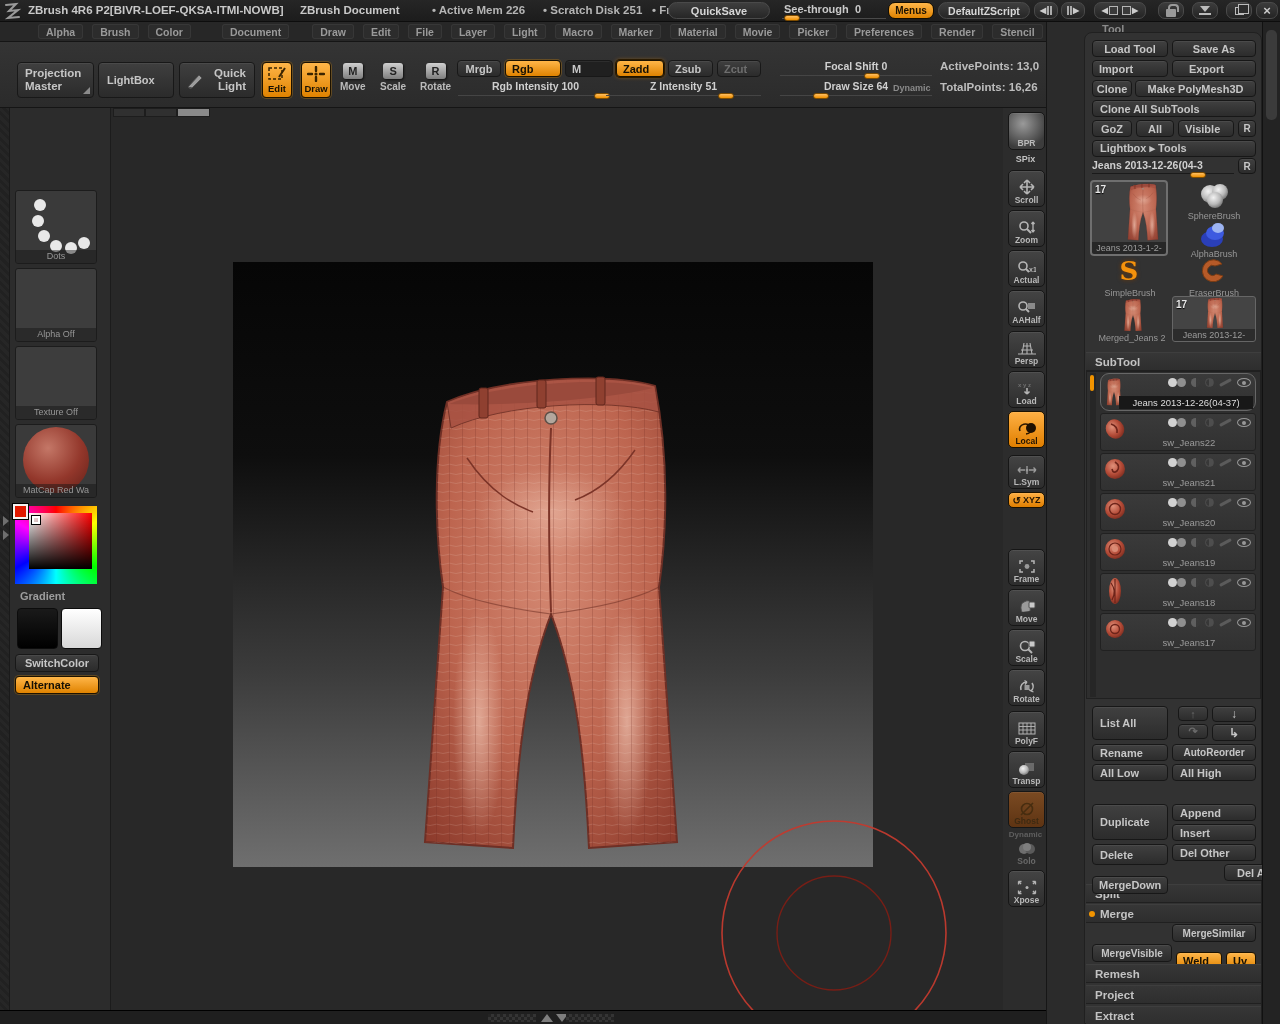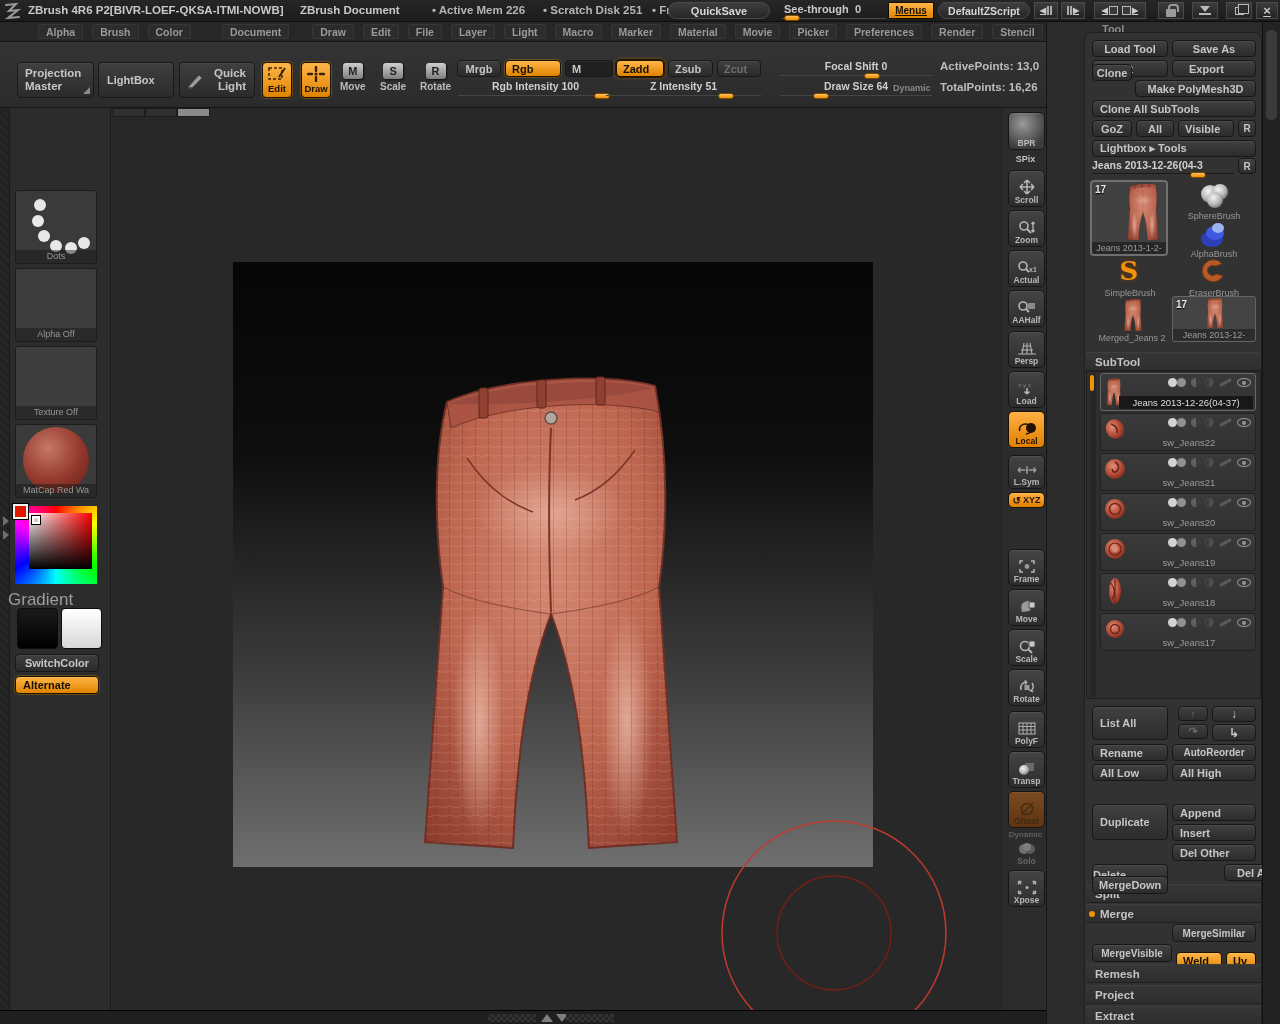--- a/index.html
+++ b/index.html
@@ -7,21 +7,21 @@
   body { font-family:"Liberation Sans", sans-serif; }
   #app { position:relative; width:1280px; height:1024px; background:#2c2c2c; overflow:hidden;
          font-family:"Liberation Sans", sans-serif; }
   .abs { position:absolute; }
 
   
   #titlebar { position:absolute; left:0; top:0; width:1280px; height:22px; background:linear-gradient(#262626,#1c1c1c); border-bottom:1px solid #0d0d0d; }
   .tb-text { position:absolute; top:4px; font-size:11.5px; font-weight:bold; color:#c9c9c9; white-space:nowrap; }
   .tb-dim { color:#b5b5b5; }
   .pillbtn { position:absolute; top:2px; height:17px; border-radius:9px; background:linear-gradient(#3e3e3e,#262626); border:1px solid #4a4a4a; color:#d6d6d6; font-size:11px; font-weight:bold; display:flex; align-items:center; justify-content:center; }
-  .sqbtn { position:absolute; top:2px; height:17px; border-radius:0; background:linear-gradient(#3c3c3c,#242424); border:1px solid #4a4a4a; color:#cccccc; font-size:10px; font-weight:bold; display:flex; align-items:center; justify-content:center; gap:1px;text-decoration:underline; }
+  .sqbtn { position:absolute; top:2px; height:17px; border-radius:7px; background:linear-gradient(#3c3c3c,#242424); border:1px solid #4a4a4a; color:#cccccc; font-size:10px; font-weight:bold; display:flex; align-items:center; justify-content:center; gap:1px; }
   .orangebtn { background:linear-gradient(#ffb649,#e08300) !important; color:#1b1100 !important; border:1px solid #130d00 !important; }
 
   
   #menubar { position:absolute; left:0; top:22px; width:1046px; height:20px; background:#272727; border-bottom:1px solid #151515; display:flex; align-items:center; padding-left:38px; gap:9px; }
   .menu-btn { height:15px; padding:0 7px; font-size:10.5px; font-weight:bold; color:#9a9a9a; background:rgba(255,255,255,0.025); border:1px solid rgba(255,255,255,0.06); border-radius:3px; display:flex; align-items:center; }
 
   
   #shelf { position:absolute; left:0; top:42px; width:1046px; height:66px; background:linear-gradient(#343434,#2b2b2b); border-bottom:1px solid #151515; }
   .btn { background:linear-gradient(#3f3f3f,#2b2b2b); border:1px solid #181818; border-radius:4px; color:#c6c6c6; font-weight:bold; font-size:11px; display:flex; align-items:center; justify-content:center; box-shadow:inset 0 1px 0 rgba(255,255,255,.06); }
   .btn.dim { color:#6e6e6e; }
@@ -58,21 +58,21 @@
   .tbtn { position:absolute; background:linear-gradient(#404040,#2c2c2c); border:1px solid #171717; border-radius:4px; color:#c6c6c6; font-weight:bold; font-size:11px; display:flex; align-items:center; justify-content:center; box-shadow:inset 0 1px 0 rgba(255,255,255,.06); white-space:nowrap; overflow:hidden; }
   .tbtn.small { font-size:10px; }
   .tbtn.orange { background:linear-gradient(#ffb649,#e08300); color:#161004; border-color:#1c1200;margin-top:8px; }
   .tbtn.dim { color:#6a6a6a; }
   .secbar { position:absolute; left:1086px; width:175px; height:19px; background:linear-gradient(#363636,#2e2e2e); border-top:1px solid #3e3e3e; border-bottom:1px solid #202020; color:#c3c3c3; font-size:11.5px; font-weight:bold; display:flex; align-items:center; padding-left:9px; gap:5px; }
   .tlabel { position:absolute; font-size:9px; color:#979797; text-align:center; white-space:nowrap; overflow:hidden; }
   .badge { position:absolute; left:3px; top:2px; color:#e8e8e8; font-size:10px; font-weight:bold; text-shadow:0 1px 1px #000; }
 
   
   .strow { position:absolute; left:1100px; width:156px; height:38px; background:linear-gradient(#3a3a3a,#313131); border:1px solid #212121; border-radius:3px; }
-  .strow.sel { border-color:#676767; }
+  .strow.sel { border-color:#676767;border-radius:9px; }
   .strow .stl { position:absolute; left:24px; right:2px; bottom:1px; height:13px; font-size:9.5px; color:#9a9a9a; text-align:center; line-height:13px; white-space:nowrap; overflow:hidden; }
   .strow.sel .stl { background:#181818; color:#dddddd; left:18px; }
   .sticons { position:absolute; right:4px; top:4px; display:flex; align-items:center; gap:5px; }
   .ic-c1 { width:9px; height:9px; border-radius:50%; background:#d2d2d2; }
   .ic-c2 { width:9px; height:9px; border-radius:50%; background:#8f8f8f; margin-left:-5px; }
   .ic-half { width:9px; height:9px; border-radius:50%; background:linear-gradient(90deg,#808080 50%,#3c3c3c 50%); opacity:.55; }
   .ic-half2 { width:9px; height:9px; border-radius:50%; border:1px solid #6a6a6a; background:linear-gradient(90deg,transparent 50%,#6a6a6a 50%); opacity:.45; }
   .ic-brush { width:13px; height:3px; background:#7d7d7d; border-radius:2px; transform:rotate(-28deg); opacity:.5; }
   .ic-eye { width:14px; height:9px; border:1.5px solid #a8a8a8; border-radius:50%; position:relative; opacity:.85; }
   .ic-eye::after { content:""; position:absolute; left:4px; top:1.5px; width:4px; height:4px; border-radius:50%; background:#a8a8a8; }
@@ -316,21 +316,21 @@
       <div class="tl">MatCap Red Wa</div>
     </div>
 
     <div class="abs" style="left:15px;top:398px;width:82px;height:78px">
       <div class="abs" style="inset:0;background:conic-gradient(from 0deg, #ff0000,#ffff00,#00ff00,#00ffff,#0000ff,#ff00ff,#ff0000)"></div>
       <div class="abs" style="left:14px;top:7px;right:5px;bottom:15px;background:linear-gradient(to bottom, rgba(0,0,0,0), #000), linear-gradient(to right, #ffffff, #ff0000)"></div>
       <div class="abs" style="left:17px;top:10px;width:8px;height:8px;border:2px solid #fff;outline:1px solid #000;background:transparent"></div>
       <div class="abs" style="left:-2px;top:-2px;width:15px;height:15px;background:#e01800;border:2px solid #f2f2f2;outline:1px solid #000"></div>
     </div>
 
-    <div class="abs" style="left:8px;top:482px;font-size:17px;font-weight:normal;color:#9d9d9d">Gradient</div>
+    <div class="abs" style="left:20px;top:482px;font-size:11px;font-weight:bold;color:#9d9d9d">Gradient</div>
 
     <div class="swatch" style="left:17px;top:500px;background:linear-gradient(#1a1a1a,#000)"></div>
     <div class="swatch" style="left:61px;top:500px;background:linear-gradient(#ffffff,#d8d8d8)"></div>
 
     <div class="btn abs" style="left:15px;top:546px;width:84px;height:18px">SwitchColor</div>
     <div class="btn orange abs" style="left:15px;top:568px;width:84px;height:18px;justify-content:flex-start;padding-left:7px">Alternate</div>
   </div>
 
   <div id="canvas">
     <div class="abs" style="left:2px;top:0;width:32px;height:9px;background:#303030;border:1px solid #1d1d1d"></div>
@@ -497,21 +497,21 @@
   </div>
 
   <div id="righttray"></div>
   <span class="abs" style="left:1102px;top:23px;font-size:11px;font-weight:bold;color:#8a8a8a">Tool</span>
   <div id="toolpanel"></div>
 
   <div class="tbtn" style="left:1092px;top:40px;width:76px;height:17px">Load Tool</div>
   <div class="tbtn" style="left:1172px;top:40px;width:84px;height:17px">Save As</div>
   <div class="tbtn" style="left:1092px;top:60px;width:76px;height:17px;justify-content:flex-start;padding-left:6px">Import</div>
   <div class="tbtn" style="left:1172px;top:60px;width:84px;height:17px;justify-content:flex-start;padding-left:16px">Export</div>
-  <div class="tbtn" style="left:1092px;top:64px;width:40px;height:17px">Clone</div>
+  <div class="tbtn" style="left:1092px;top:80px;width:40px;height:17px">Clone</div>
   <div class="tbtn" style="left:1135px;top:80px;width:121px;height:17px">Make PolyMesh3D</div>
   <div class="tbtn" style="left:1092px;top:100px;width:164px;height:17px;justify-content:flex-start;padding-left:7px">Clone All SubTools</div>
   <div class="tbtn" style="left:1092px;top:120px;width:40px;height:17px">GoZ</div>
   <div class="tbtn" style="left:1136px;top:120px;width:38px;height:17px">All</div>
   <div class="tbtn" style="left:1178px;top:120px;width:56px;height:17px;justify-content:flex-start;padding-left:6px">Visible</div>
   <div class="tbtn" style="left:1238px;top:120px;width:18px;height:17px;font-size:10px">R</div>
   <div class="tbtn" style="left:1092px;top:140px;width:164px;height:17px;justify-content:flex-start;padding-left:7px">Lightbox ▸ Tools</div>
 
   <div class="abs" style="left:1092px;top:159px;width:142px;height:15px;overflow:hidden;font-size:10.5px;font-weight:bold;color:#cfcfcf;white-space:nowrap;border-bottom:1px solid #1a1a1a">Jeans 2013-12-26(04-3</div>
   <div class="tbtn" style="left:1238px;top:158px;width:18px;height:16px;font-size:10px">R</div>
@@ -679,21 +679,21 @@
   <div class="tbtn dim" style="left:1178px;top:724px;width:30px;height:15px;font-size:11px">↷</div>
   <div class="tbtn" style="left:1212px;top:724px;width:44px;height:17px;font-size:12px">↳</div>
   <div class="tbtn" style="left:1092px;top:744px;width:76px;height:17px;justify-content:flex-start;padding-left:7px">Rename</div>
   <div class="tbtn small" style="left:1172px;top:744px;width:84px;height:17px">AutoReorder</div>
   <div class="tbtn" style="left:1092px;top:764px;width:76px;height:17px;justify-content:flex-start;padding-left:7px">All Low</div>
   <div class="tbtn" style="left:1172px;top:764px;width:84px;height:17px;justify-content:flex-start;padding-left:7px">All High</div>
 
   <div class="tbtn" style="left:1092px;top:804px;width:76px;height:36px;justify-content:flex-start;padding-left:7px">Duplicate</div>
   <div class="tbtn" style="left:1172px;top:804px;width:84px;height:17px;justify-content:flex-start;padding-left:7px">Append</div>
   <div class="tbtn" style="left:1172px;top:824px;width:84px;height:17px;justify-content:flex-start;padding-left:7px">Insert</div>
-  <div class="tbtn" style="left:1092px;top:864px;width:76px;height:21px;justify-content:flex-start;padding-left:0">Delete</div>
+  <div class="tbtn" style="left:1092px;top:844px;width:76px;height:21px;justify-content:flex-start;padding-left:7px">Delete</div>
   <div class="tbtn" style="left:1172px;top:844px;width:84px;height:17px;justify-content:flex-start;padding-left:7px">Del Other</div>
   <div class="tbtn" style="left:1224px;top:864px;width:84px;height:17px;justify-content:flex-start;padding-left:12px">Del All</div>
 
   <div class="secbar" style="top:884px">
       <span>Split</span>
     </div>
   <div class="secbar" style="top:904px">
     <span style="width:6px;height:6px;border-radius:50%;background:#f29400;margin-left:-6px"></span>
     <span>Merge</span>
   </div>

